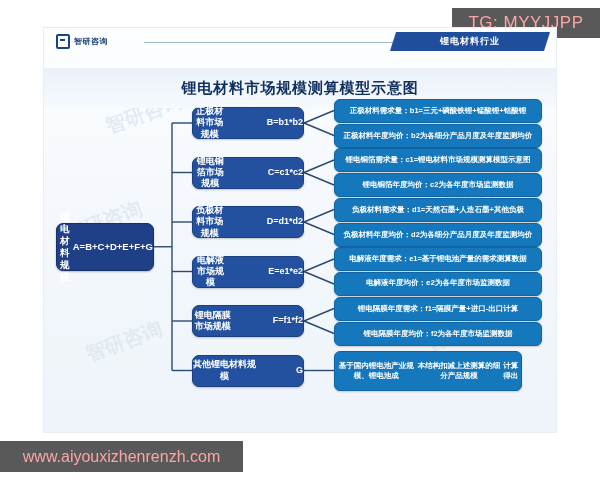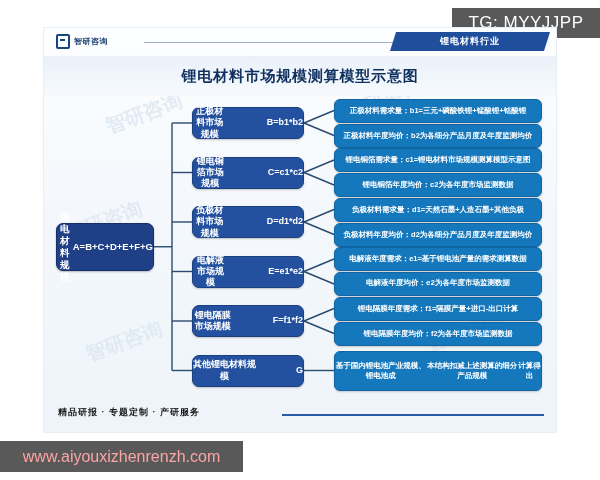--- a/index.html
+++ b/index.html
@@ -4,21 +4,21 @@
 <style>
   html,body{margin:0;padding:0;}
   body{
     width:600px;height:480px;overflow:hidden;background:#ffffff;
     font-family:"Liberation Sans","DejaVu Sans",sans-serif;
     position:relative;
   }
   
   #tg-watermark{
     position:absolute;left:452px;top:8px;width:148px;height:30px;
-    background:#595959;color:#ffffff;font-size:17px;
+    background:#595959;color:#fca5a5;font-size:17px;
     display:flex;align-items:center;justify-content:center;letter-spacing:.5px;
   }
   #url-watermark{
     position:absolute;left:0px;top:441px;width:243px;height:31px;
     background:#595959;color:#fca5a5;font-size:16px;
     display:flex;align-items:center;justify-content:center;letter-spacing:0px;
   }
   
   #page-card{
     position:absolute;left:44px;top:28px;width:512px;height:404px;
@@ -45,21 +45,21 @@
   #logo-text{font-size:8px;color:#1b3f73;font-weight:bold;letter-spacing:.5px;}
   #header-rule{position:absolute;left:100px;top:14px;width:250px;height:1px;background:#9fb4c9;}
   #industry-banner{
     position:absolute;left:346px;top:4px;width:160px;height:19px;
     background:#1f4e9c;color:#ffffff;font-size:9px;font-weight:bold;
     display:flex;align-items:center;justify-content:center;
     clip-path:polygon(6px 0,160px 0,154px 19px,0 19px);
     letter-spacing:1px;
   }
   #title-band{
-    position:absolute;left:0;top:28px;width:512px;height:40px;
+    position:absolute;left:0;top:40px;width:512px;height:40px;
     background:linear-gradient(180deg,#eaf1f9 0%,#f6fafd 100%);
     display:flex;align-items:center;justify-content:center;
   }
   #chart-title{font-size:15px;font-weight:bold;color:#0f2f5e;letter-spacing:.8px;}
   
   #diagram{position:absolute;left:0;top:68px;width:512px;height:300px;}
   .node{
     position:absolute;box-sizing:border-box;display:flex;flex-direction:row;
     align-items:center;justify-content:center;text-align:center;color:#ffffff;
     border-radius:7px;line-height:1.25;
@@ -198,28 +198,24 @@
           <div class="l2">f1=隔膜产量+进口-出口计算</div>
         </div>
         <div class="node node-leaf" style="left: 290px; top: 225.5px; width: 208px; height: 24px;">
           <div class="l1">锂电隔膜年度均价：</div>
           <div class="l2">f2为各年度市场监测数据</div>
         </div>
         <div class="node node-mid" style="left: 148px; top: 258.5px; width: 112px; height: 32px;">
           <div class="l1">其他锂电材料规模</div>
           <div class="l2">G</div>
         </div>
-        <div class="node node-leaf" style="left: 290px; top: 254.5px; width: 208px; height: 40px;">
+        <div class="node node-leaf" style="left: 290px; top: 254.5px; width: 188px; height: 40px;">
           <div class="l1">基于国内锂电池产业规模、锂电池成</div>
           <div class="l2">本结构扣减上述测算的细分产品规模</div>
           <div class="l3">计算得出</div>
         </div>
       </div>
   </div>
 
-  <div id="card-footer">
-    <div id="footer-tagline">精品研报 · 专题定制 · 产研服务</div>
-    <div id="footer-rule"></div>
-  </div>
 
 </div>
 
 <div id="url-watermark">www.aiyouxizhenrenzh.com</div>
 
 </body></html>

